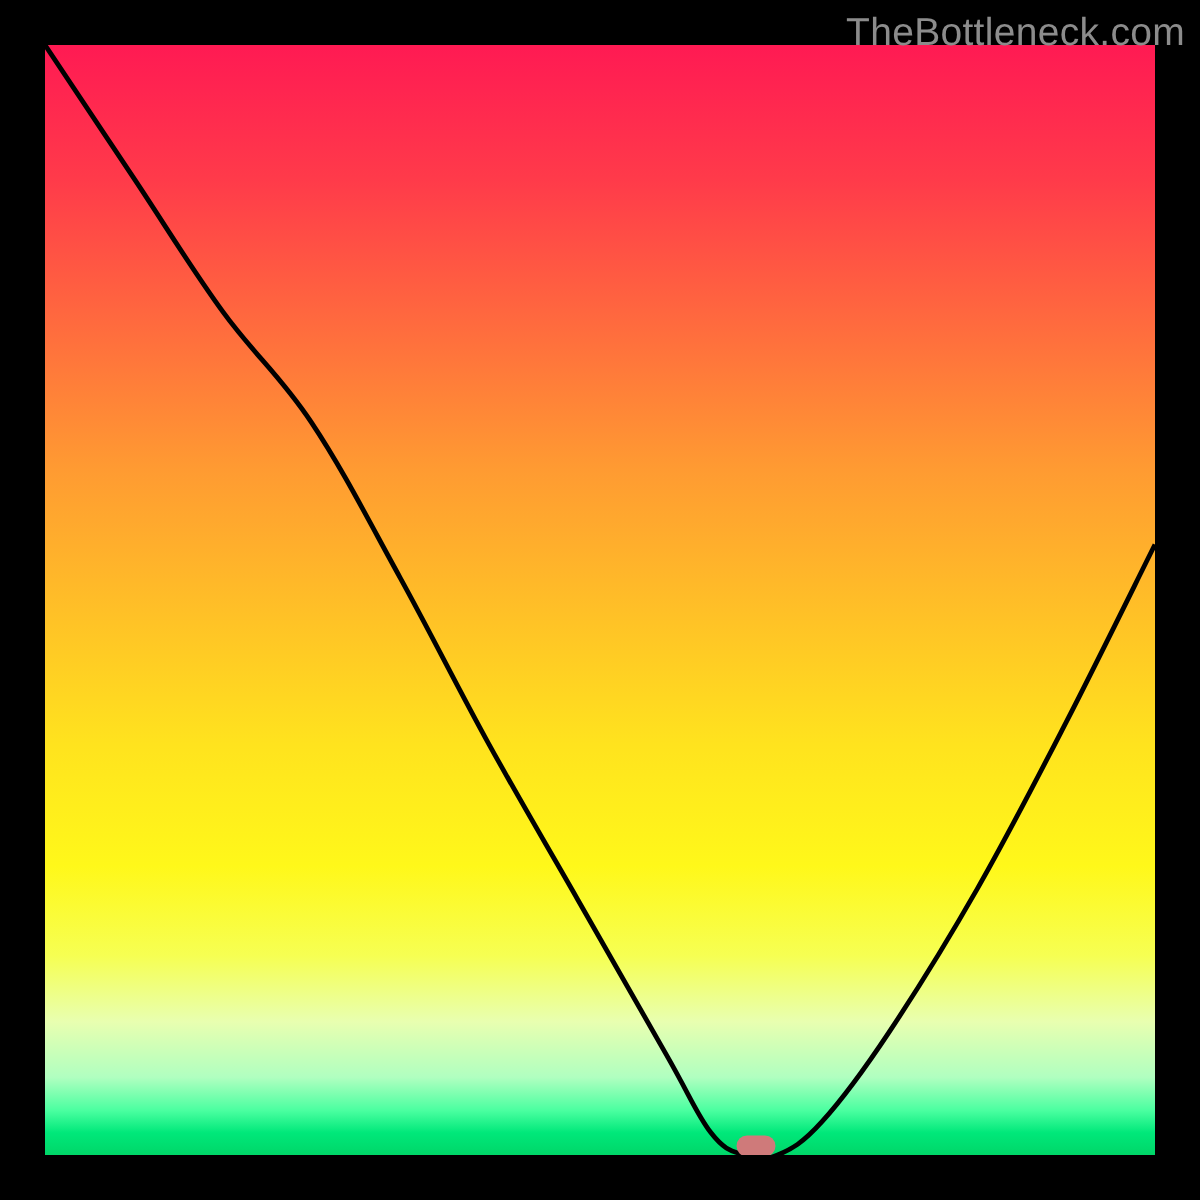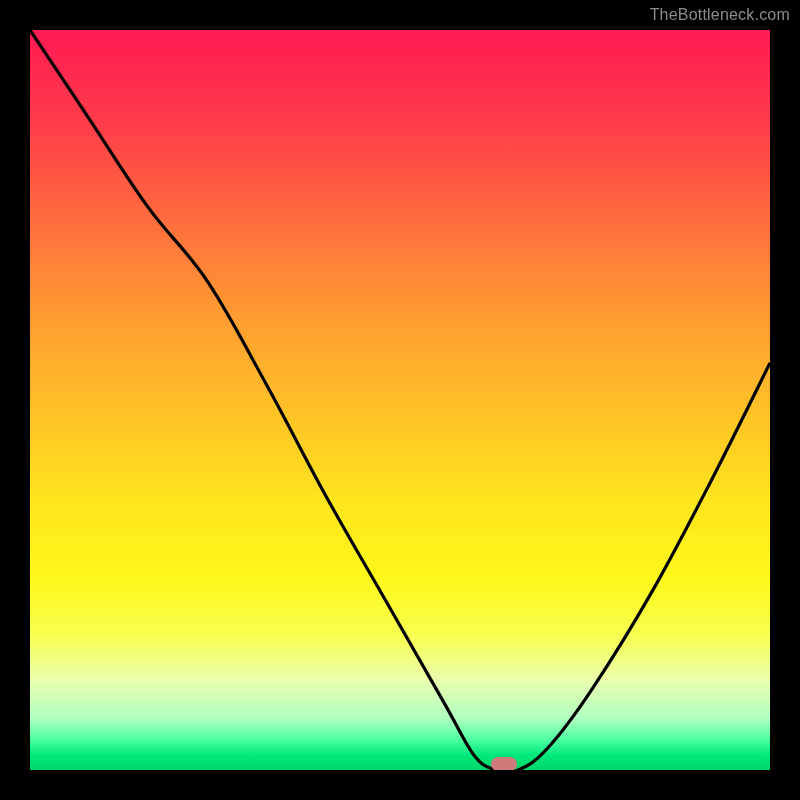--- a/index.html
+++ b/index.html
@@ -61,21 +61,21 @@
     height: 14px;
     border-radius: 7px;
     background: #cf7a7a;
     transform: translate(-50%, -50%);
   }
   .watermark {
     position: absolute;
     top: 6px;
     right: 10px;
     color: #8c8c8c;
-    font-size: 16px;
+    font-size: 26px;
     font-weight: 500;
     letter-spacing: 0.2px;
   }
 </style>
 </head>
 <body>
 
 <div class="frame">
   <div class="plot-area">
     <div class="gradient-bg"></div>

